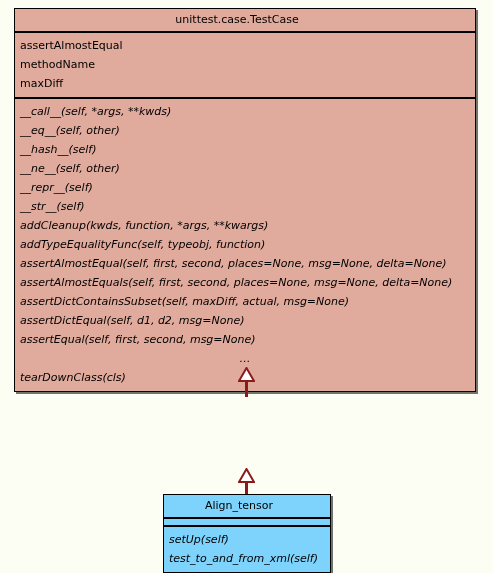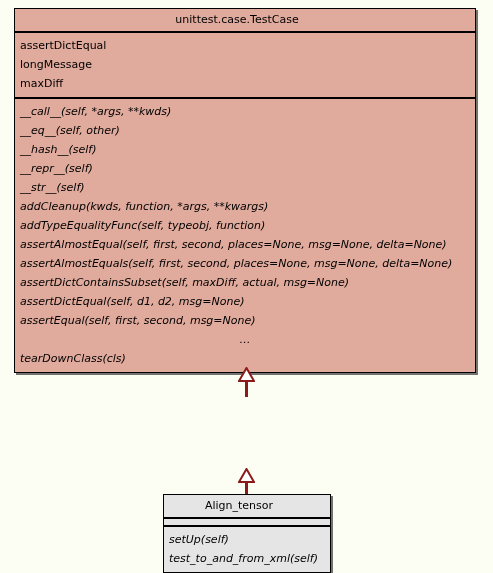--- a/index.html
+++ b/index.html
@@ -25,21 +25,21 @@
 
   
   .uml-class {
     position: absolute;
     box-sizing: border-box;
     border: 1px solid #000000;
     background: #e0aa9c;
     box-shadow: 2px 2px 0 0 rgba(0,0,0,0.55);
   }
   .uml-class.focal {
-    background: #e5e5e5;
+    background: #7dd3fc;
   }
 
   .class-title {
     text-align: center;
     font-size: 11px;
     color: #000000;
     line-height: 13px;
     padding: 4px 20px 5px 4px;
     border-bottom: 2px solid #000000;
     white-space: nowrap;
@@ -92,28 +92,29 @@
   }
 </style>
 </head>
 <body>
 
 <div id="diagram">
 
   <div class="uml-class" id="class-0" style="left:14px; top:8px; width:462px;">
     <div class="class-title">unittest.case.TestCase</div>
     <div class="compartment" id="c0-attrs">
-        <div class="member">assertDictEqual</div>
-        <div class="member">longMessage</div>
+        <div class="member">assertAlmostEqual</div>
+        <div class="member">methodName</div>
         <div class="member">maxDiff</div>
       </div>
     <div class="compartment" id="c0-methods">
         <div class="member">__call__(self, *args, **kwds)</div>
         <div class="member">__eq__(self, other)</div>
         <div class="member">__hash__(self)</div>
+        <div class="member">__ne__(self, other)</div>
         <div class="member">__repr__(self)</div>
         <div class="member">__str__(self)</div>
         <div class="member">addCleanup(kwds, function, *args, **kwargs)</div>
         <div class="member">addTypeEqualityFunc(self, typeobj, function)</div>
         <div class="member">assertAlmostEqual(self, first, second, places=None, msg=None, delta=None)</div>
         <div class="member">assertAlmostEquals(self, first, second, places=None, msg=None, delta=None)</div>
         <div class="member">assertDictContainsSubset(self, maxDiff, actual, msg=None)</div>
         <div class="member">assertDictEqual(self, d1, d2, msg=None)</div>
         <div class="member">assertEqual(self, first, second, msg=None)</div>
         <div class="member ellipsis">…</div>

